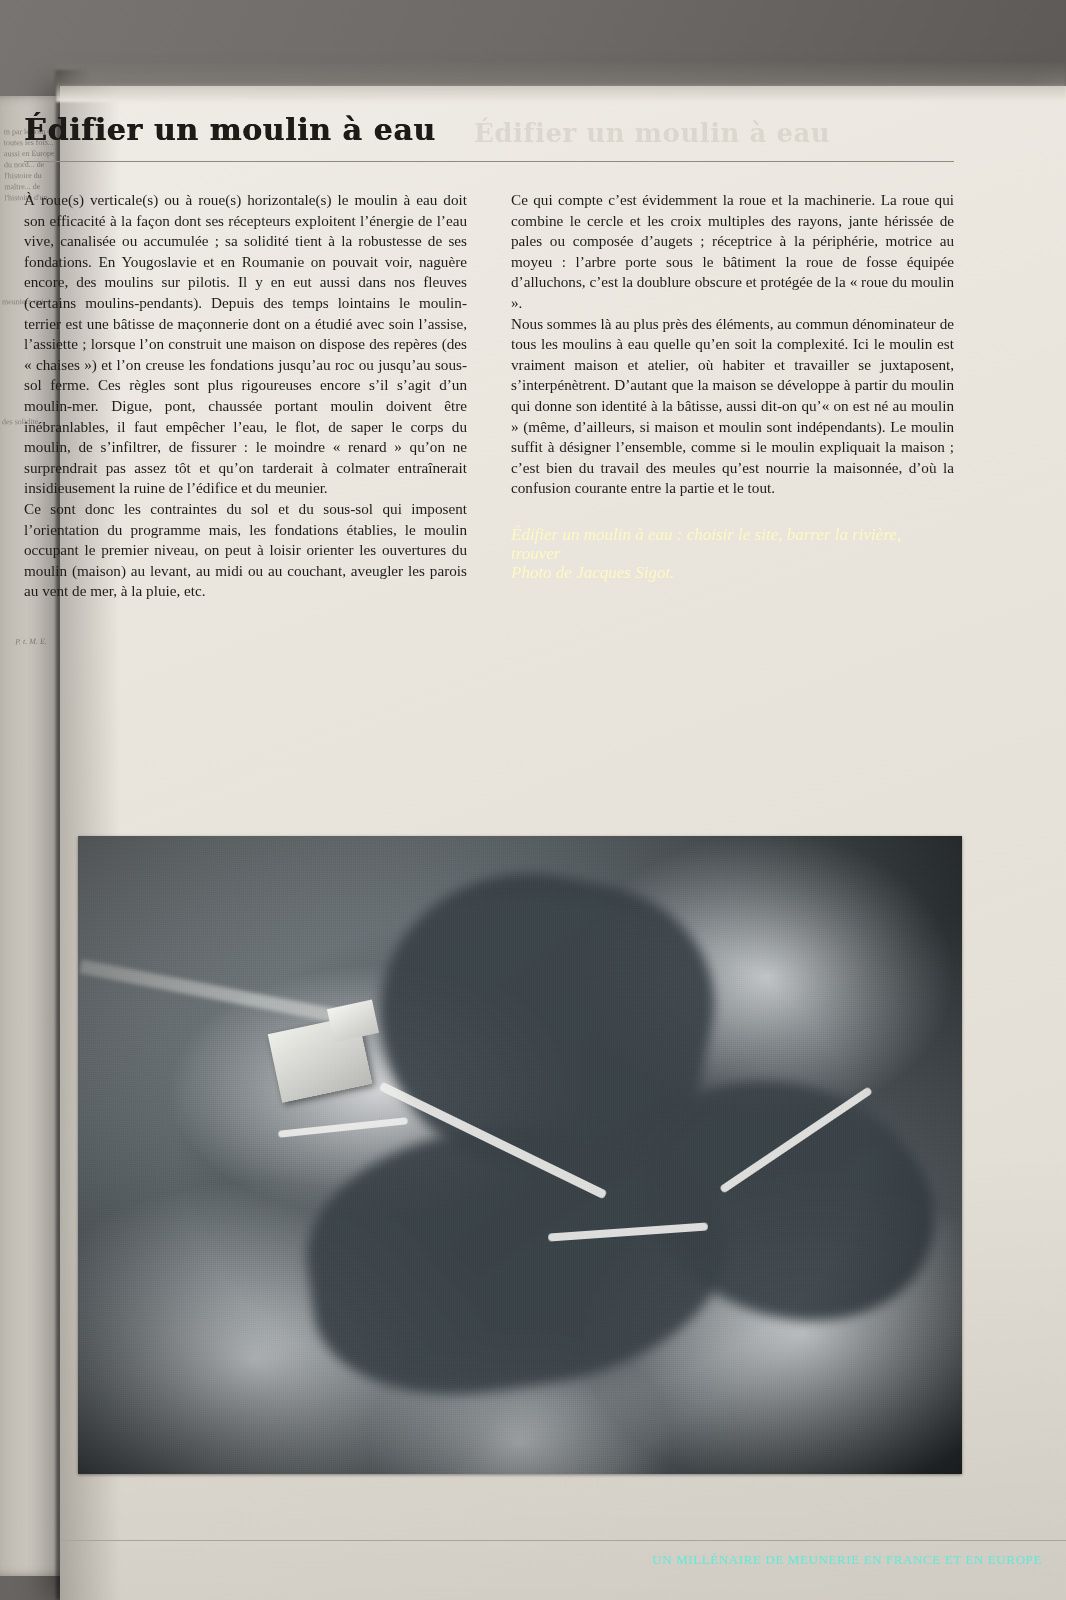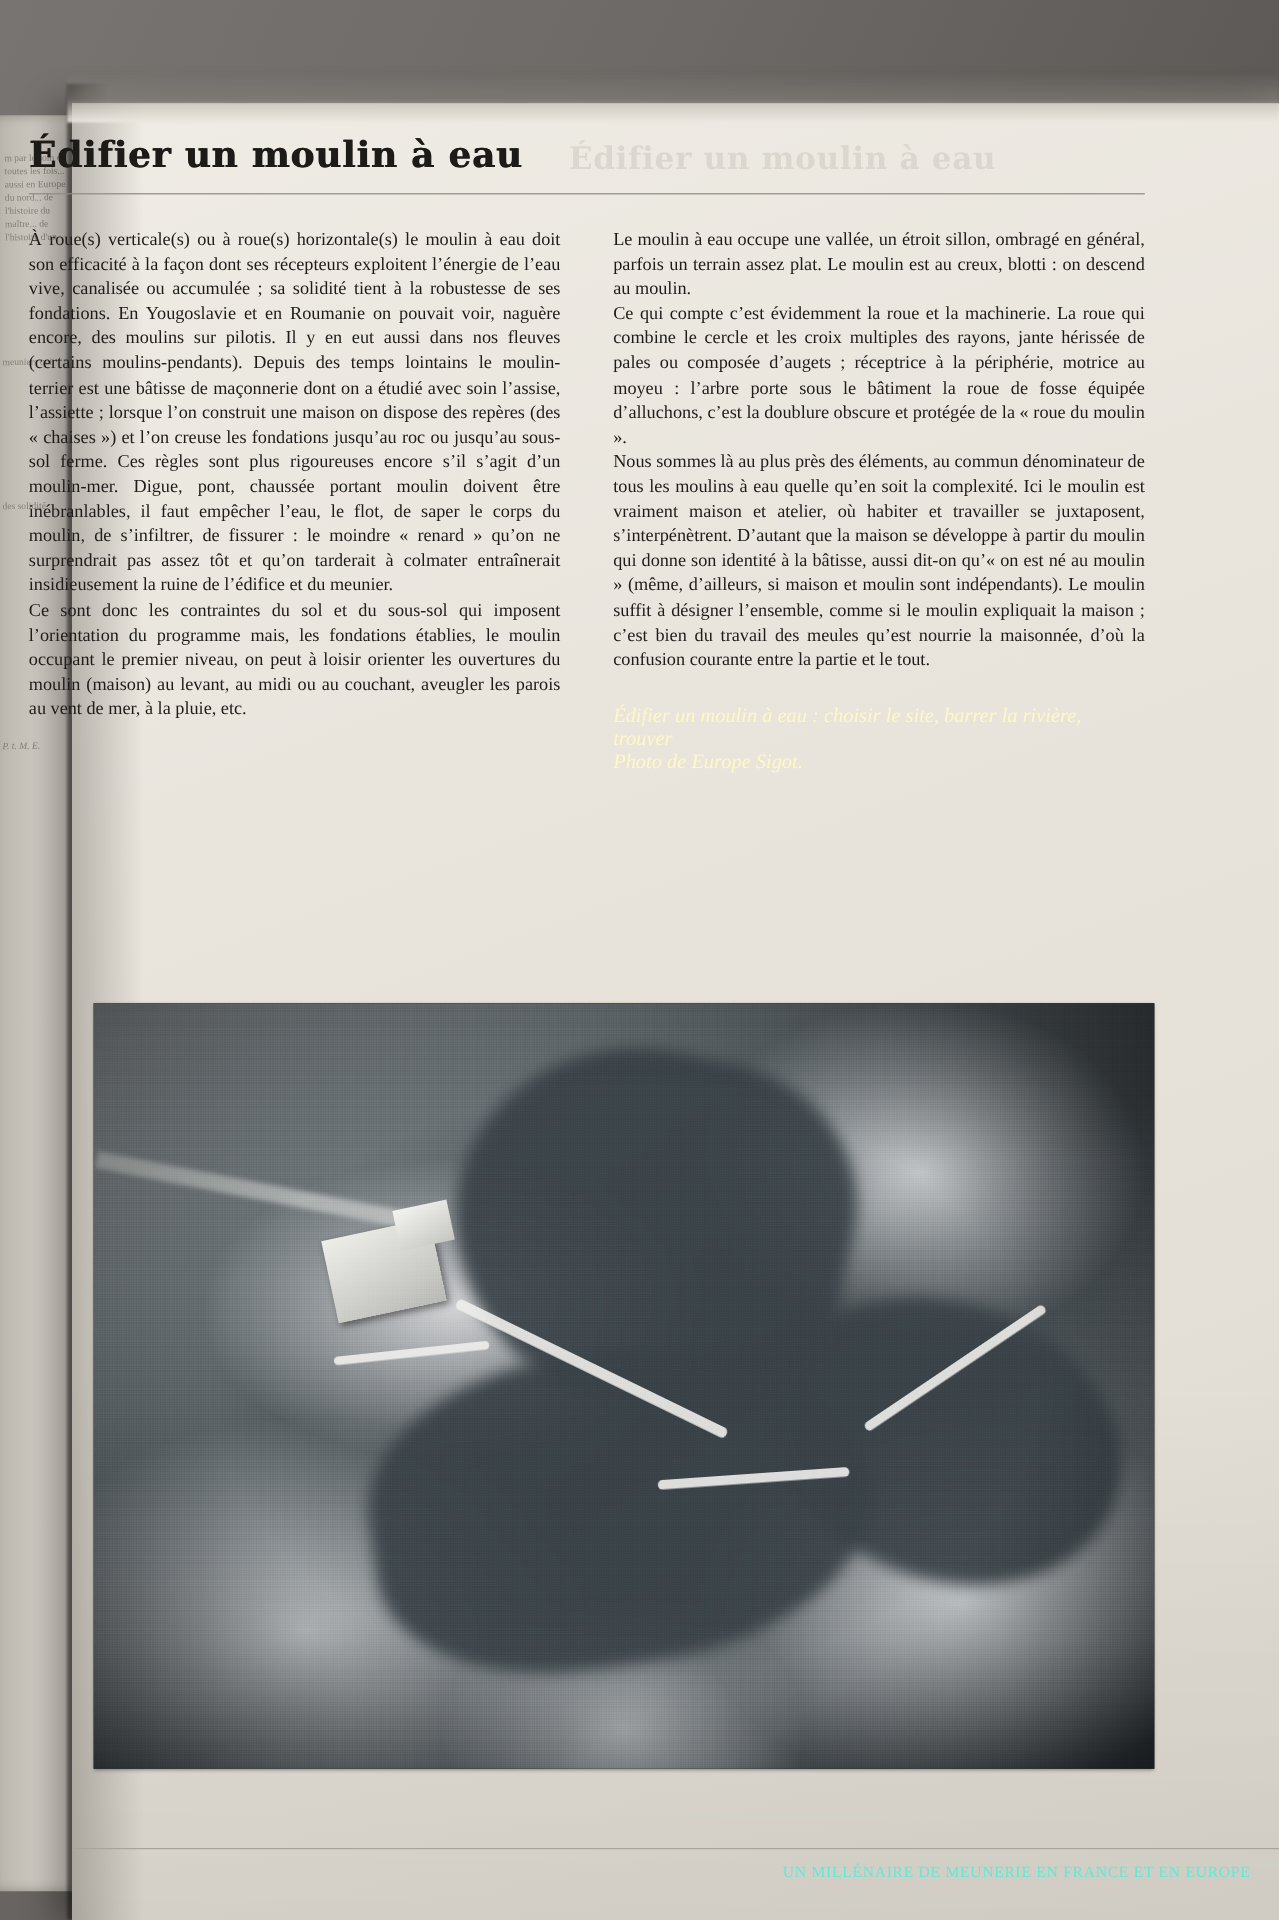--- a/index.html
+++ b/index.html
@@ -39,21 +39,21 @@
     font-family: "Liberation Serif", serif;
     color: #6e6a63;
     font-size: 8px;
     line-height: 11px;
     opacity: 0.75;
     transform: rotate(-0.6deg);
   }
   .lf1 { left: 6px; top: 30px; width: 56px; }
   .lf2 { left: 4px; top: 200px; width: 58px; }
   .lf3 { left: 4px; top: 320px; width: 58px; }
-  .lf5 { left: 4px; top: 520px; width: 58px; font-style: italic; }
+  .lf5 { left: 4px; top: 540px; width: 58px; font-style: italic; text-align: center; }
 
   
   .gutter {
     position: absolute;
     left: 56px;
     top: 70px;
     width: 34px;
     height: 1530px;
     background: linear-gradient(90deg, rgba(20,18,16,0.55) 0%, rgba(40,37,33,0.30) 45%, rgba(255,255,255,0.0) 100%);
     filter: blur(1.5px);
@@ -285,27 +285,26 @@
     </div>
 
     <div class="columns">
 
       <div class="col">
         <p>À roue(s) verticale(s) ou à roue(s) horizontale(s) le moulin à eau doit son efficacité à la façon dont ses récepteurs exploitent l’énergie de l’eau vive, canalisée ou accumulée ; sa solidité tient à la robustesse de ses fondations. En Yougoslavie et en Roumanie on pouvait voir, naguère encore, des moulins sur pilotis. Il y en eut aussi dans nos fleuves (certains moulins-pendants). Depuis des temps lointains le moulin-terrier est une bâtisse de maçonnerie dont on a étudié avec soin l’assise, l’assiette ; lorsque l’on construit une maison on dispose des repères (des « chaises ») et l’on creuse les fondations jusqu’au roc ou jusqu’au sous-sol ferme. Ces règles sont plus rigoureuses encore s’il s’agit d’un moulin-mer. Digue, pont, chaussée portant moulin doivent être inébranlables, il faut empêcher l’eau, le flot, de saper le corps du moulin, de s’infiltrer, de fissurer : le moindre « renard » qu’on ne surprendrait pas assez tôt et qu’on tarderait à colmater entraînerait insidieusement la ruine de l’édifice et du meunier.</p>
         <p>Ce sont donc les contraintes du sol et du sous-sol qui imposent l’orientation du programme mais, les fondations établies, le moulin occupant le premier niveau, on peut à loisir orienter les ouvertures du moulin (maison) au levant, au midi ou au couchant, aveugler les parois au vent de mer, à la pluie, etc.</p>
       </div>
 
       <div class="col">
-        <p>Le moulin à eau occupe une vallée, un étroit sillon, ombragé en général, parfois un terrain assez plat. Le moulin est au creux, blotti : on descend au moulin.</p>
         <p>Ce qui compte c’est évidemment la roue et la machinerie. La roue qui combine le cercle et les croix multiples des rayons, jante hérissée de pales ou composée d’augets ; réceptrice à la périphérie, motrice au moyeu : l’arbre porte sous le bâtiment la roue de fosse équipée d’alluchons, c’est la doublure obscure et protégée de la « roue du moulin ».</p>
         <p>Nous sommes là au plus près des éléments, au commun dénominateur de tous les moulins à eau quelle qu’en soit la complexité. Ici le moulin est vraiment maison et atelier, où habiter et travailler se juxtaposent, s’interpénètrent. D’autant que la maison se développe à partir du moulin qui donne son identité à la bâtisse, aussi dit-on qu’« on est né au moulin » (même, d’ailleurs, si maison et moulin sont indépendants). Le moulin suffit à désigner l’ensemble, comme si le moulin expliquait la maison ; c’est bien du travail des meules qu’est nourrie la maisonnée, d’où la confusion courante entre la partie et le tout.</p>
 
         <div class="caption">
           <div>Édifier un moulin à eau : choisir le site, barrer la rivière, trouver</div>
-          <div>Photo de Europe Sigot.</div>
+          <div>Photo de Jacques Sigot.</div>
         </div>
       </div>
 
     </div>
   </div>
 
   <div class="photo-frame">
     <div class="photo">
       <div class="river river1"></div>
       <div class="river river2"></div>

